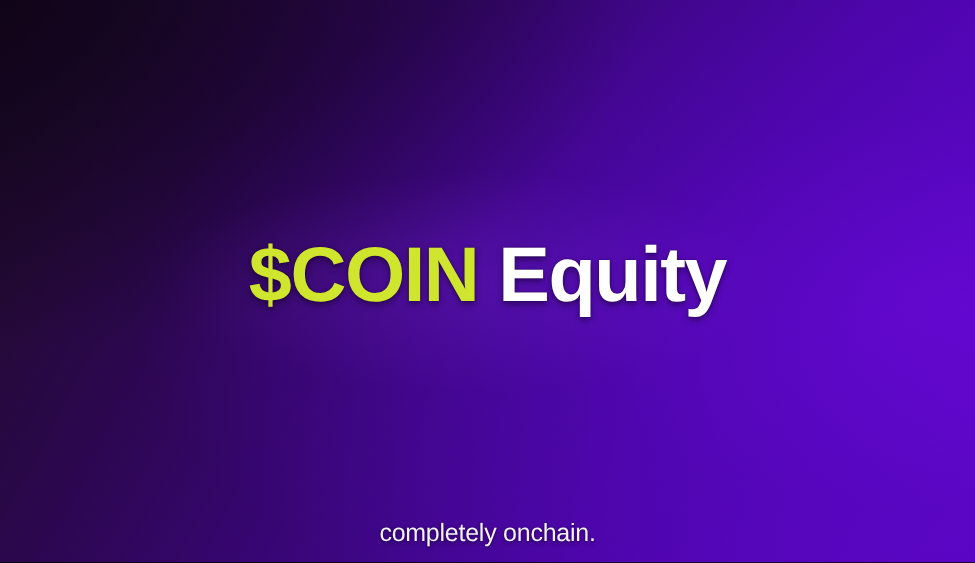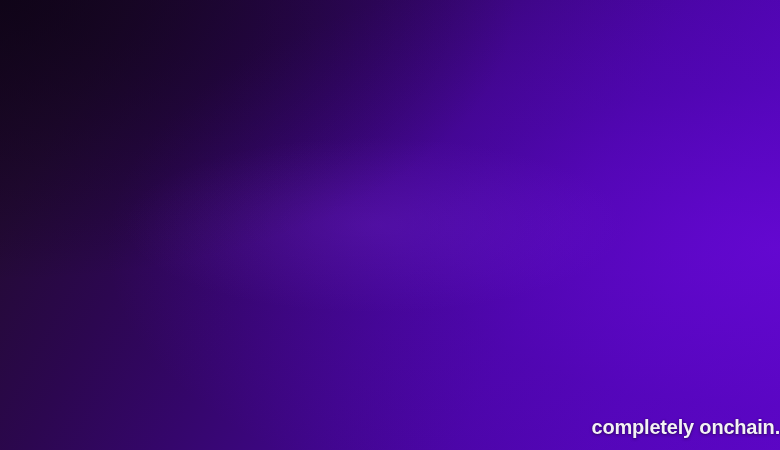--- a/index.html
+++ b/index.html
@@ -89,35 +89,38 @@
 
   #headline .word {
     color: #ffffff;
   }
 
   #subtitle {
     position: absolute;
     left: 0;
     right: 0;
     top: 417px;
-    text-align: right;
+    text-align: center;
     white-space: nowrap;
     color: #f4f1f8;
     font-size: 20px;
-    font-weight: 700;
+    font-weight: 400;
     letter-spacing: -0.2px;
     line-height: 1;
     text-shadow:
       0 0 1px rgba(25, 0, 50, 0.8),
       0 1px 3px rgba(20, 0, 42, 0.5);
   }
 </style>
 </head>
 <body>
 
 <div id="slide">
   <div class="stage">
 
+    <div id="headline">
+      <span class="tick">$COIN</span><span class="sep"></span><span class="word">Equity</span>
+    </div>
 
     <div id="subtitle">completely onchain.</div>
 
   </div>
 </div>
 
 </body></html>

